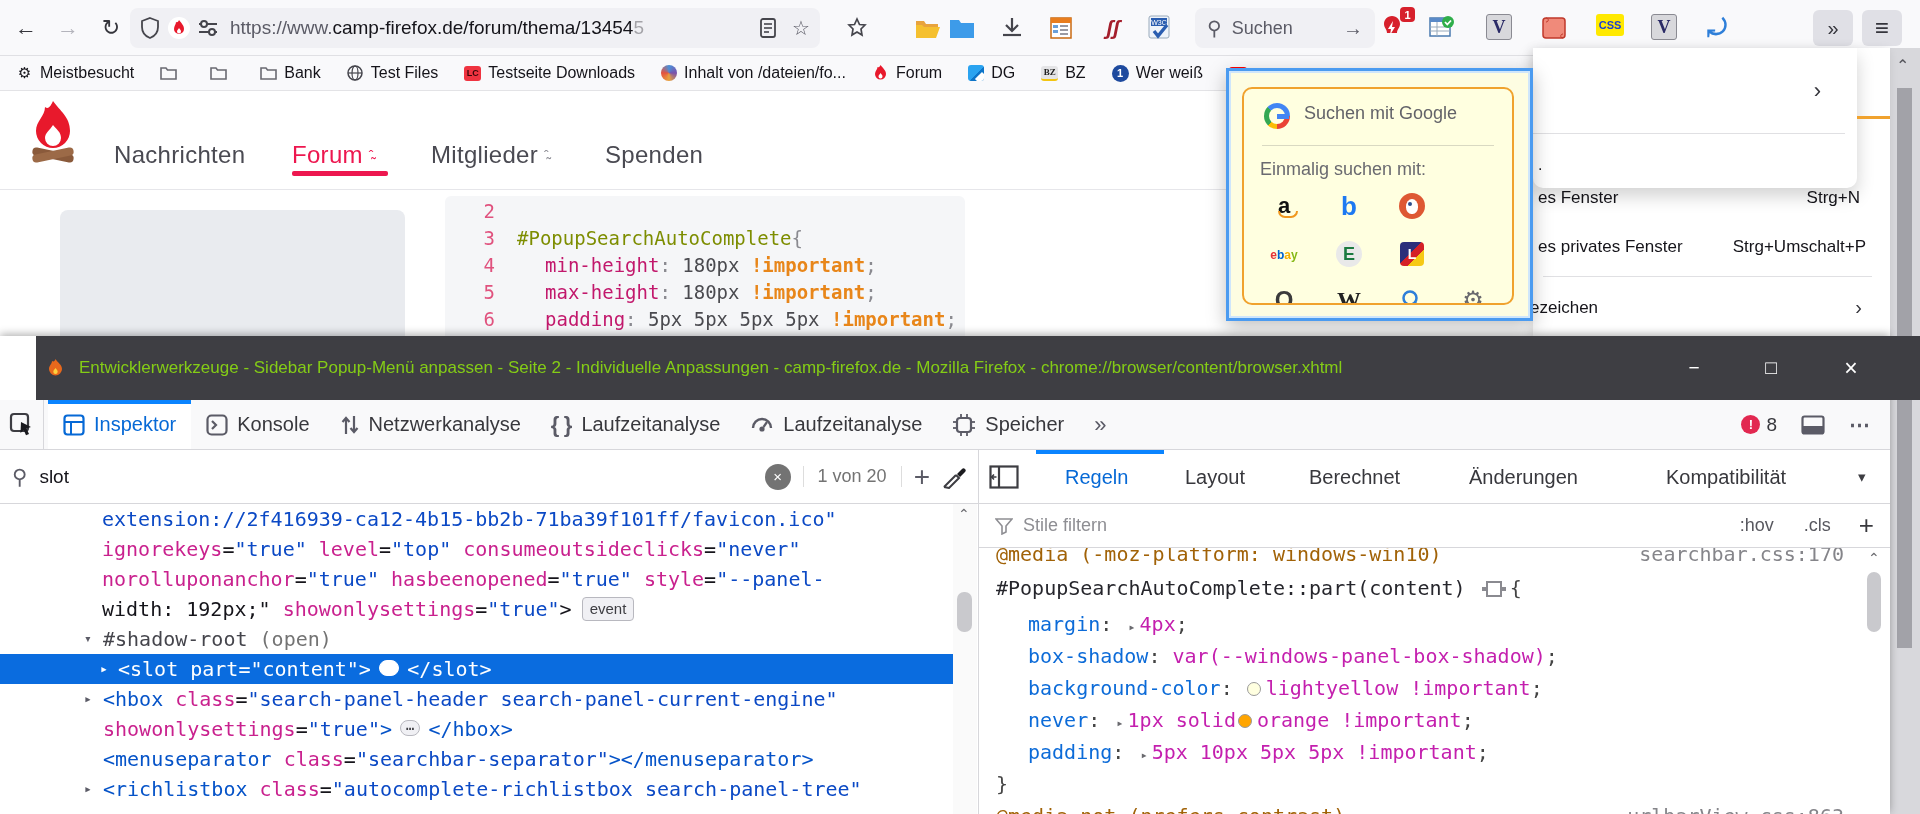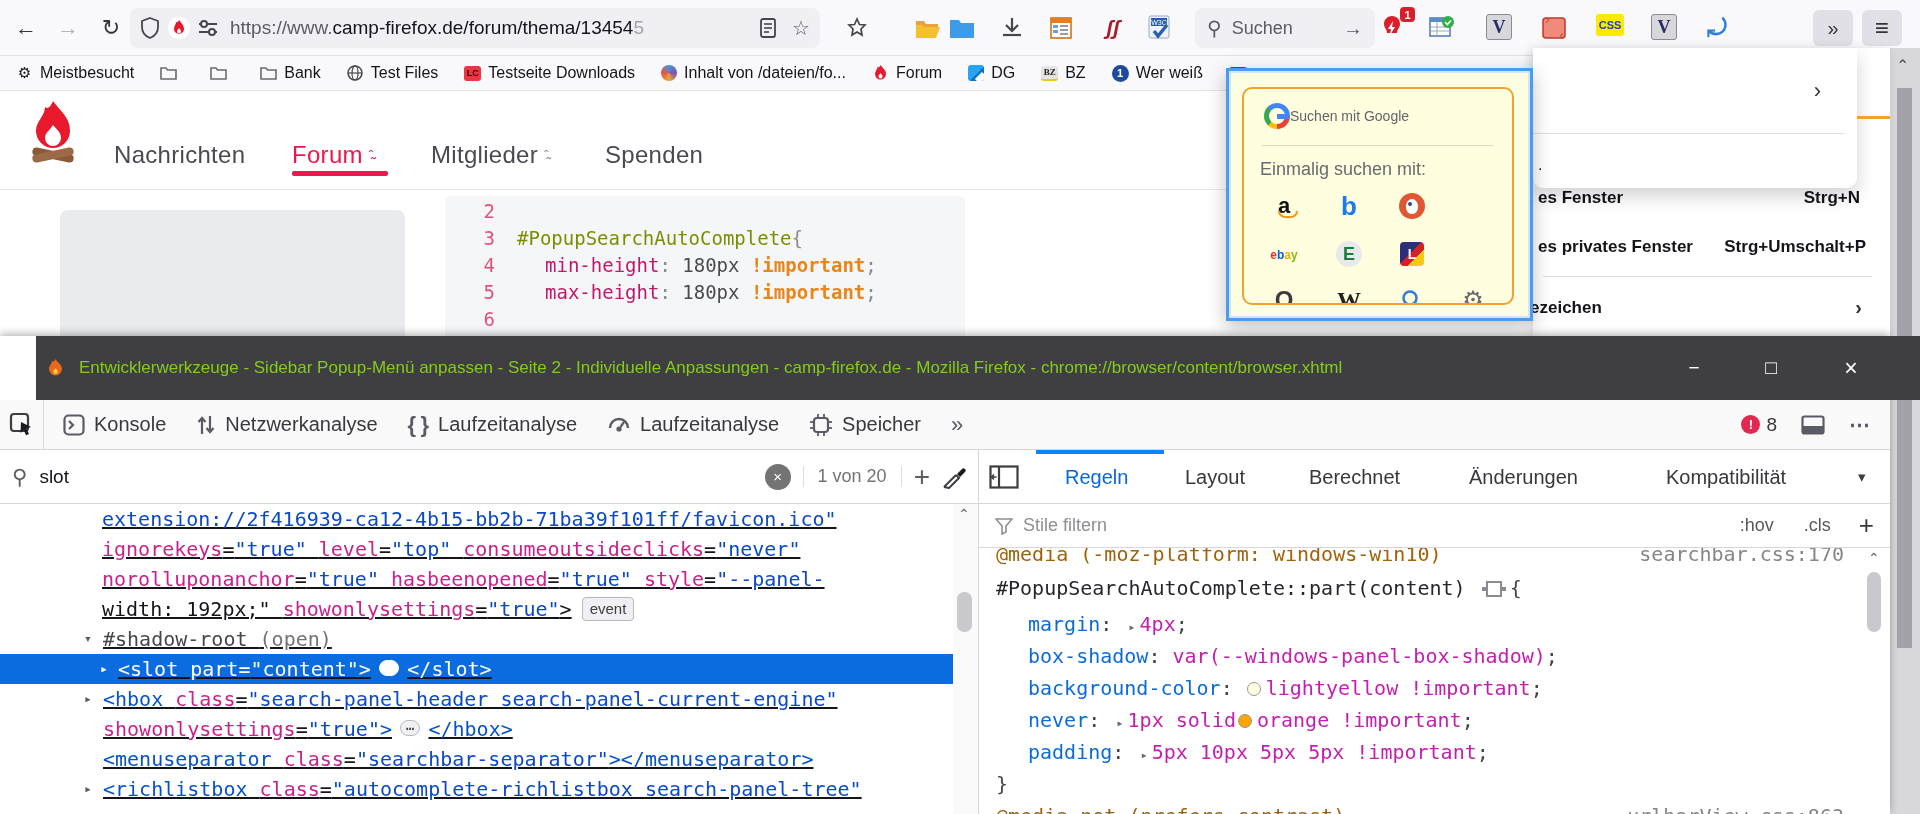--- a/index.html
+++ b/index.html
@@ -45,21 +45,21 @@
   #codeblock { left:445px; top:6px; width:520px; height:140px; background:#f5f6f8; border-radius:6px 6px 0 0; font-family:"DejaVu Sans Mono",monospace; font-size:19px; }
   .codeline { position:absolute; left:0; width:100%; height:27px; line-height:27px; white-space:pre; }
   .codeline .lnum { position:absolute; left:0; width:50px; text-align:right; color:#e0527e; }
   .codeline .ltext { position:absolute; left:72px; }
   .c-sel { color:#7d8d00; } .c-prop { color:#c2186c; } .c-pun { color:#8a8a90; }
   .c-val { color:#4a4a4f; } .c-imp { color:#e8861a; font-weight:bold; } .c-brace { color:#8a8a90; }
 
   
   #popup { left:1226px; top:68px; width:307px; height:253px; background:#fdfde2; border:3px solid #4b9bf0; box-shadow:inset 0 0 0 2px #cfe6fb, 0 6px 18px rgba(0,0,0,.25); z-index:40; }
   #popup-inner { left:13px; top:16px; width:272px; height:218px; background:#ffffe0; border:2px solid #f0a22e; border-radius:10px; overflow:hidden; }
-  #popup-head { left:20px; top:14px; display:flex; align-items:center; font-size:14px; color:#636369; }
+  #popup-head { left:20px; top:14px; display:flex; gap:14px; font-size:18px; color:#636369; }
   #popup-sep { left:18px; top:56px; width:232px; height:1px; background:#d9d9c2; }
   #popup-sub { left:16px; top:70px; font-size:18px; color:#6a6a70; }
   .eng { position:absolute; width:30px; height:30px; display:flex; align-items:center; justify-content:center; }
   .gicon { width:26px; height:26px; border-radius:50%; background:conic-gradient(#4285f4 0 25%, #ea4335 25% 50%, #fbbc05 50% 62%, #34a853 62% 87%, #4285f4 87% 100%); position:relative; }
   .gicon::before { content:""; position:absolute; inset:5px; background:#ffffe0; border-radius:50%; }
   .gicon::after { content:""; position:absolute; right:1px; top:11px; width:12px; height:5px; background:#4285f4; }
   .amz { font:bold 22px "Liberation Sans"; color:#111; position:relative; }
   .amz::after { content:""; position:absolute; left:0; bottom:1px; width:16px; height:5px; border:2px solid #f0971e; border-top:none; border-radius:0 0 10px 10px; }
   .bing { font:bold 26px "Liberation Sans"; color:#1d79f2; }
   .ddg { width:26px; height:26px; border-radius:50%; background:#de5833; position:relative; }
@@ -67,21 +67,21 @@
   .ddg::after { content:""; position:absolute; left:9px; top:9px; width:4px; height:4px; background:#2d4f8e; border-radius:50%; }
   .ebay span { font:bold 12px "Liberation Sans"; }
   .ecosia { width:26px; height:26px; border-radius:50%; background:#e9e9e9; color:#1b7a40; font:bold 18px "Liberation Sans"; display:flex; align-items:center; justify-content:center; }
   .lilo { width:24px; height:24px; border-radius:4px; background:linear-gradient(135deg,#2b2e7a 0 45%,#d42027 45% 65%,#f6c915 65% 100%); color:#fff; font:bold 14px "Liberation Sans"; display:flex; align-items:center; justify-content:center; }
   .qwant { font:bold 24px "Liberation Sans"; color:#3b3b3b; position:relative; }
   .qwant::after { content:""; position:absolute; right:-2px; bottom:2px; width:7px; height:7px; background:#e6332a; border-radius:50%; }
   .wiki { font:bold 24px "Liberation Serif",serif; color:#222; }
   .gear { font-size:24px; color:#6a6a6f; }
 
   
-  #appmenu { left:1533px; top:48px; width:357px; height:288px; background:#fff; box-shadow:-2px 2px 10px rgba(0,0,0,.12); z-index:30; font-size:17px;font-weight:bold; }
+  #appmenu { left:1533px; top:48px; width:357px; height:288px; background:#fff; box-shadow:-2px 2px 10px rgba(0,0,0,.12); z-index:30; font-size:17px; }
   .menuitem-label { position:absolute; left:5px; white-space:nowrap; }
   .menuitem-short { position:absolute; right:30px; white-space:nowrap; }
   #menu-sep2 { position:absolute; left:10px; right:18px; top:228px; height:1px; background:#e0e0e3; }
   #flyout { left:1533px; top:48px; width:324px; height:140px; background:#fff; border-radius:0 0 10px 10px; box-shadow:0 8px 18px rgba(0,0,0,.18); z-index:35; }
   #flyout .chevR { position:absolute; right:36px; top:30px; font-size:22px; color:#35353c; }
   #flyout .sep { position:absolute; left:0; right:12px; top:85px; height:1px; background:#e0e0e3; }
   #flyout .dot { position:absolute; left:5px; top:108px; }
   #orange-mark { left:1857px; top:116px; width:33px; height:3px; background:#f0a22e; z-index:36; }
   #menu-clip-short { left:1860px; top:138px; z-index:29; color:#3a3a40; font-size:17px; }
 
@@ -111,21 +111,21 @@
   #dt-subL .sval { font-size:19px; color:#15141a; flex:1; }
   #dt-subL .cnt { font-size:18px; color:#737373; padding:0 14px; border-left:1px solid #ddd; border-right:1px solid #ddd; }
   #clearx { width:26px; height:26px; border-radius:50%; background:#737373; color:#fff; font-size:15px; display:flex; align-items:center; justify-content:center; }
   #dt-subR { left:979px; top:114px; width:911px; height:54px; border-bottom:1px solid #d7d7db; background:#fff; }
   .sbtab { position:absolute; top:0; height:54px; display:flex; align-items:center; font-size:20px; color:#38383d; }
   .sbtab.active { color:#0669d6; }
   #regeln-ind { position:absolute; left:57px; top:0; width:128px; height:4px; background:#0a84ff; }
 
   
   #tree { left:0; top:168px; width:979px; height:310px; background:#fff; font-family:"DejaVu Sans Mono",monospace; font-size:20px; overflow:hidden; }
-  .trow { position:absolute; left:0; width:955px; height:30px; line-height:30px; white-space:pre;text-decoration:underline; }
+  .trow { position:absolute; left:0; width:955px; height:30px; line-height:30px; white-space:pre; }
   .trow.selrow { background:#0a6cdf; }
   .trow.selrow span { color:#fff !important; }
   .tarr { position:absolute; font-size:13px; color:#5b5b66; top:0; }
   .ta { color:#c9218e; } .tv { color:#0b49c5; } .tp { color:#15141a; }
   .ttag { color:#0553c8; } .tblk { color:#15141a; } .tgrey { color:#737373; } .tdark { color:#45454c; }
   .evbadge { display:inline-block; font-family:"Liberation Sans"; font-size:15px; color:#3d3d42; background:#f0f0f4; border:1px solid #b8b8bf; border-radius:4px; padding:0 7px; line-height:22px; vertical-align:2px; margin-left:10px; }
   .dots { display:inline-block; background:#f0f0f4; border:1px solid #b8b8bf; border-radius:8px; color:#3d3d42; font-size:14px; line-height:14px; padding:0 5px; vertical-align:3px; margin:0 8px; }
   .selrow .dots { background:#fff; color:#0a6cdf; border-color:#fff; }
   #tree-sb { position:absolute; left:953px; top:168px; width:24px; height:310px; background:#fafafa; }
   #tree-sb .up { position:absolute; left:5px; top:2px; font-size:14px; color:#6a6a6f; }
@@ -366,21 +366,21 @@
   <div id="forum-underline" class="abs"></div>
 </div>
 
 <div id="content" class="abs">
   <div id="sidepanel" class="abs"></div>
   <div id="codeblock" class="abs">
     <div class="codeline" style="top:2px"><span class="lnum">2</span></div>
     <div class="codeline" style="top:29px"><span class="lnum">3</span><span class="ltext"><span class="c-sel">#PopupSearchAutoComplete</span><span class="c-brace">{</span></span></div>
     <div class="codeline" style="top:56px"><span class="lnum">4</span><span class="ltext" style="left:100px"><span class="c-prop">min-height</span><span class="c-pun">: </span><span class="c-val">180px </span><span class="c-imp">!important</span><span class="c-pun">;</span></span></div>
     <div class="codeline" style="top:83px"><span class="lnum">5</span><span class="ltext" style="left:100px"><span class="c-prop">max-height</span><span class="c-pun">: </span><span class="c-val">180px </span><span class="c-imp">!important</span><span class="c-pun">;</span></span></div>
-    <div class="codeline" style="top:110px"><span class="lnum">6</span></div>
+    <div class="codeline" style="top:110px"><span class="lnum">6</span><span class="ltext" style="left:100px"><span class="c-prop">padding</span><span class="c-pun">: </span><span class="c-val">5px 5px 5px 5px </span><span class="c-imp">!important</span><span class="c-pun">;</span></span></div>
     <div class="codeline" style="top:137px"><span class="lnum">7</span><span class="ltext" style="left:100px"><span class="c-prop">background-color</span><span class="c-pun">: </span><span class="c-val">beige </span><span class="c-imp">!important</span><span class="c-pun">;</span></span></div>
   </div>
 </div>
 
 <div id="popup" class="abs">
   <div id="popup-inner" class="abs">
     <div id="popup-head" class="abs">
       <span class="gicon"></span>
       <span>Suchen mit Google</span>
     </div>
@@ -458,20 +458,28 @@
   <span class="abs wctl" style="left:1679px">−</span>
   <span class="abs wctl" style="left:1756px">□</span>
   <span class="abs wctl" style="left:1836px;font-size:23px">×</span>
 
   <div id="dt-tabbar" class="abs">
     <span id="picker">
       <svg width="26" height="26" viewBox="0 0 26 26">
           <rect x="2" y="2" width="17" height="17" rx="3" fill="none" stroke="#3d3d42" stroke-width="2.2"></rect>
           <path d="M12 10 L22 15 L17.5 16.5 L20 22 L17 23.3 L14.7 18 L11.5 21Z" fill="#1b1b1f"></path>
         </svg>
+    </span>
+    <span class="dtab active">
+      <svg width="22" height="22" viewBox="0 0 22 22">
+          <rect x="1.5" y="1.5" width="19" height="19" rx="3" fill="none" stroke="#0669d6" stroke-width="2.2"></rect>
+          <line x1="1.5" y1="8" x2="20.5" y2="8" stroke="#0669d6" stroke-width="2"></line>
+          <line x1="8" y1="8" x2="8" y2="20.5" stroke="#0669d6" stroke-width="2"></line>
+        </svg>
+      <span>Inspektor</span>
     </span>
     <span class="dtab">
       <svg width="22" height="22" viewBox="0 0 22 22">
           <rect x="1.5" y="1.5" width="19" height="19" rx="4" fill="none" stroke="#5b5b66" stroke-width="2.2"></rect>
           <path d="M6 7 L10 11 L6 15" fill="none" stroke="#5b5b66" stroke-width="2.2"></path>
         </svg>
       <span>Konsole</span>
     </span>
     <span class="dtab">
       <svg width="20" height="22" viewBox="0 0 20 22">

